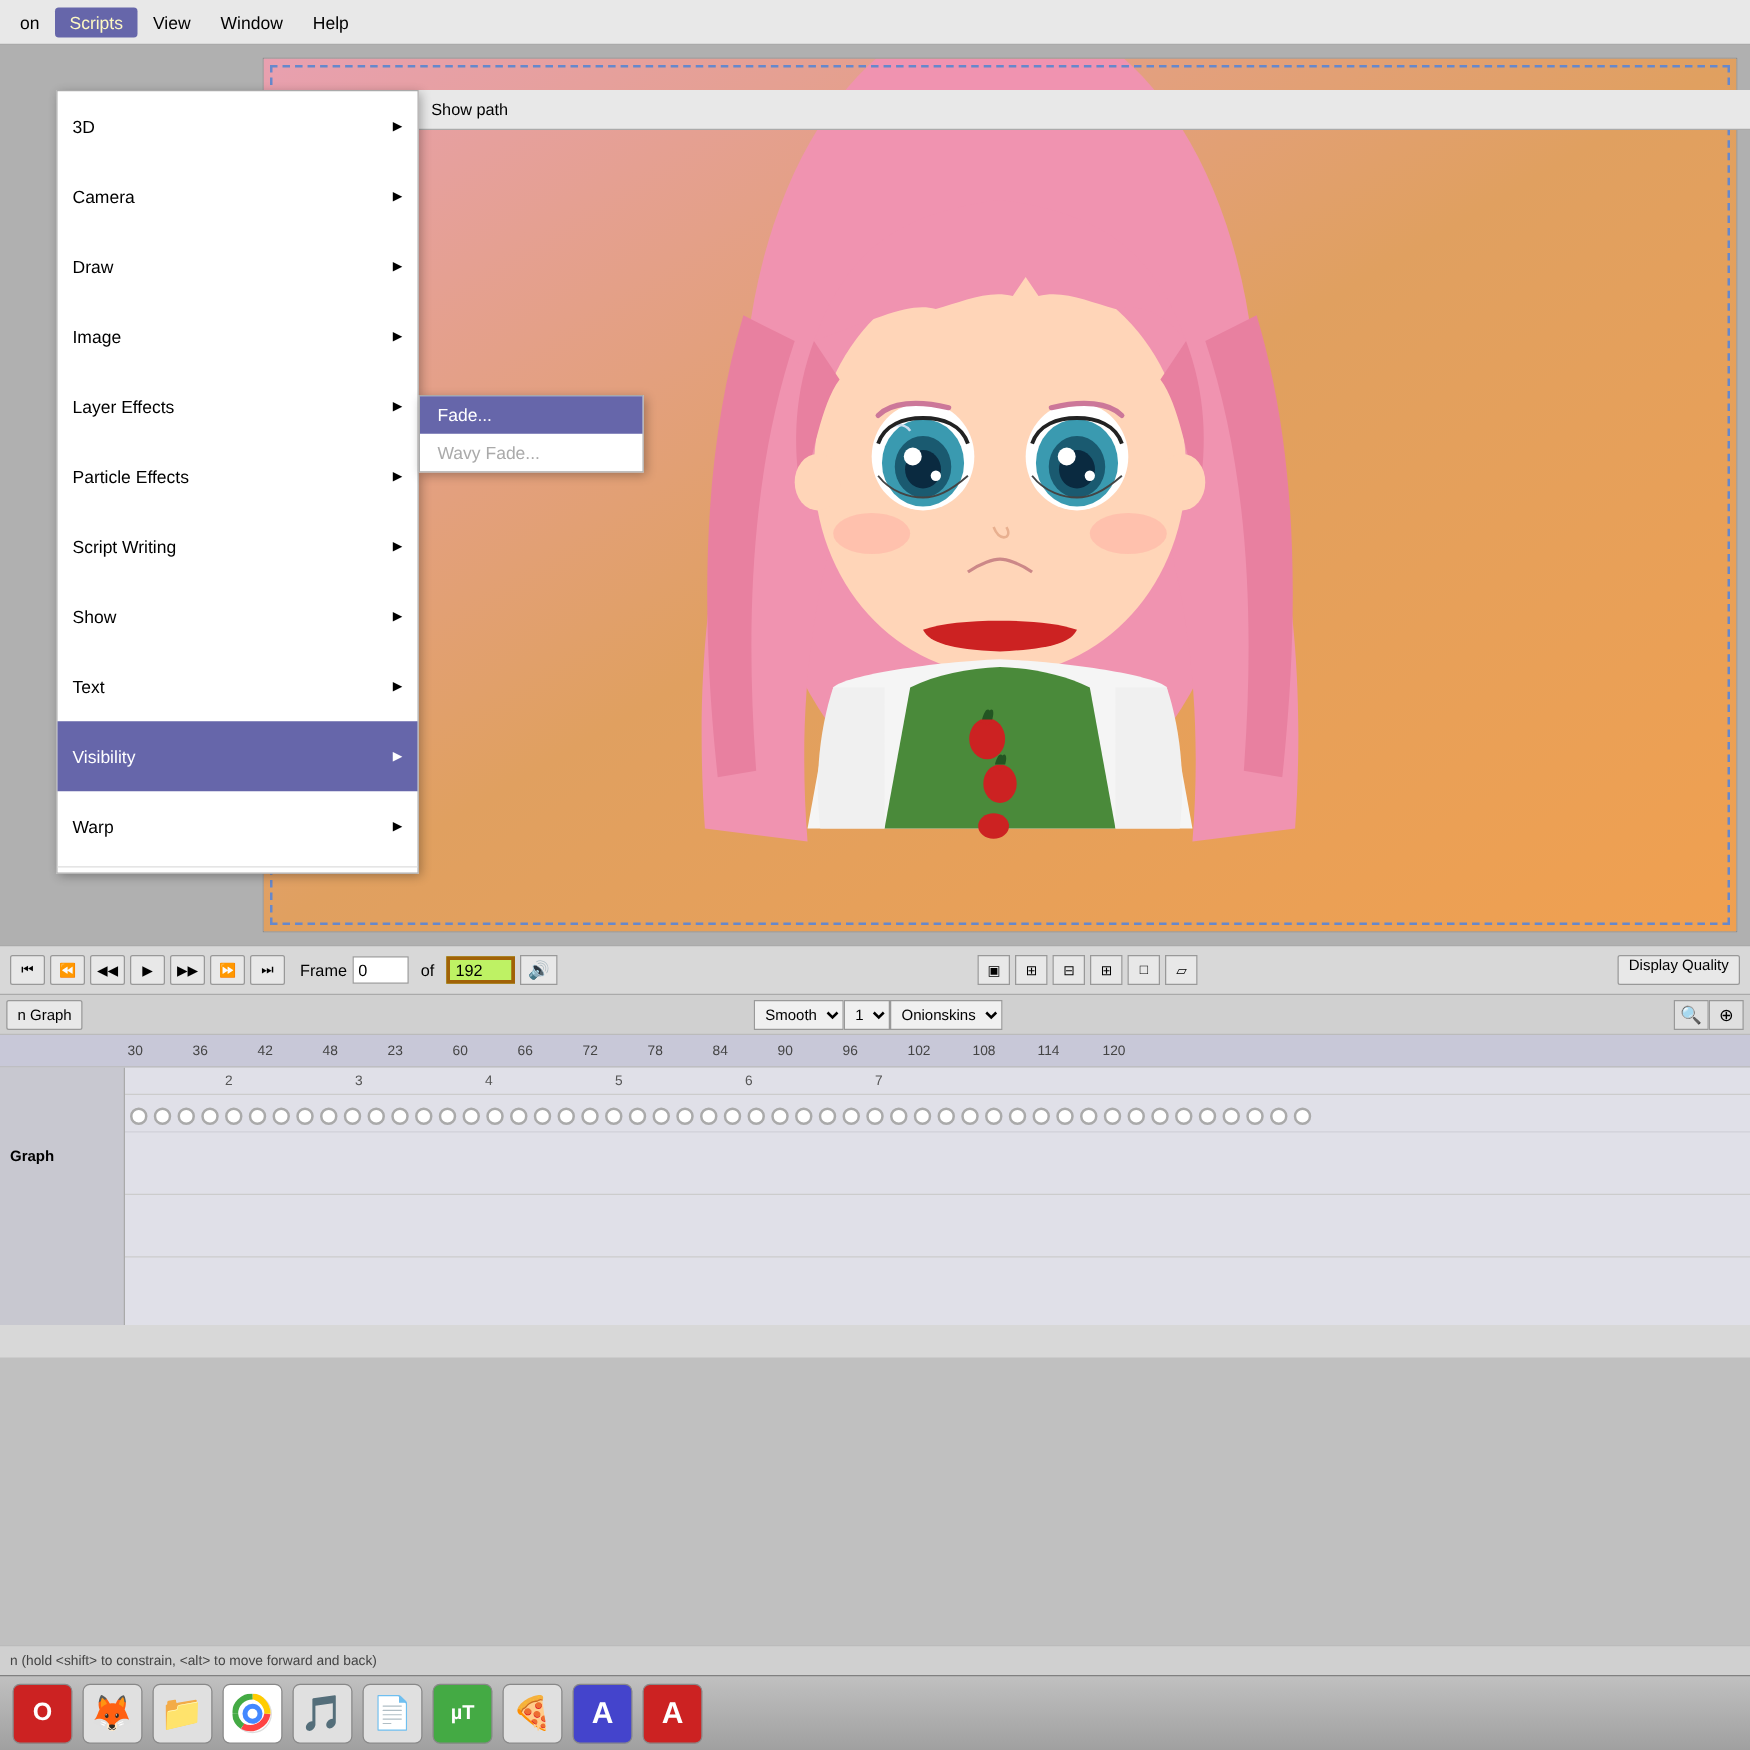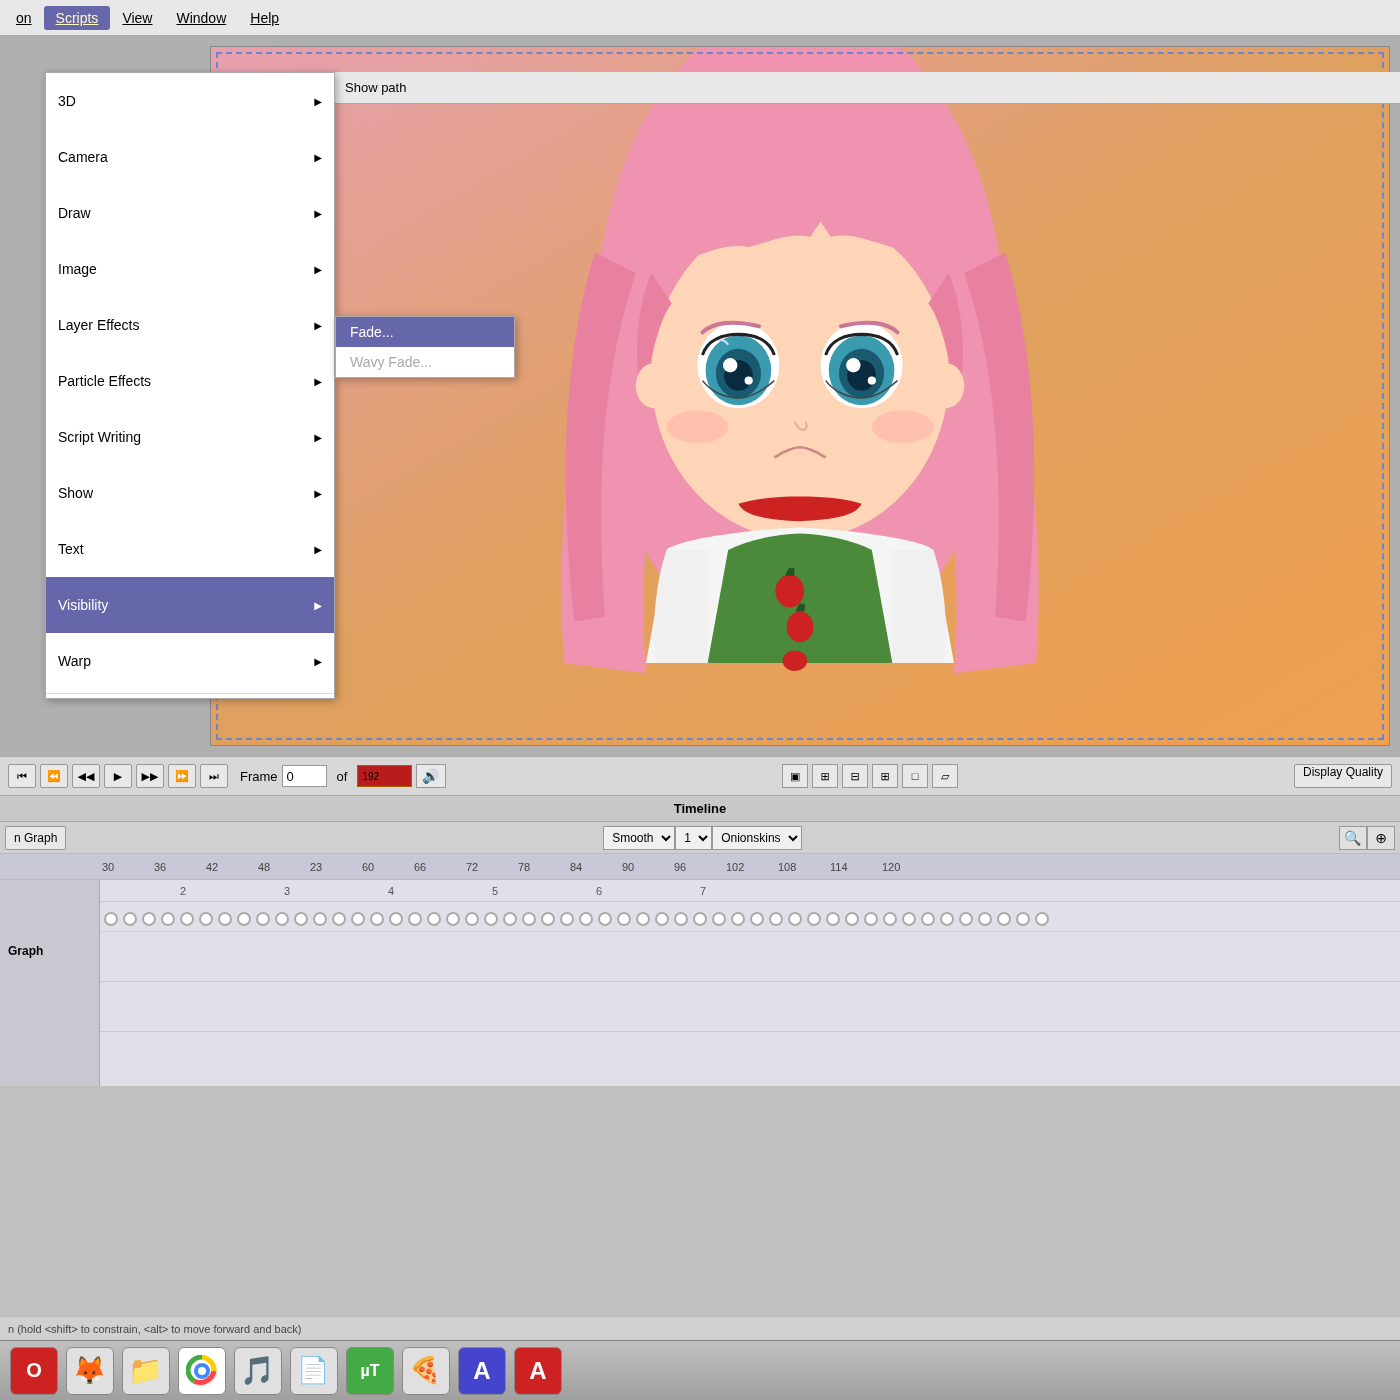--- a/index.html
+++ b/index.html
@@ -24,21 +24,20 @@
       border-bottom: 1px solid #aaa;
       z-index: 100;
       padding-left: 4px;
     }
     .menu-item {
       padding: 4px 12px;
       cursor: pointer;
       border-radius: 3px;
       white-space: nowrap;
       font-size: 14px;
-      text-decoration: underline;
     }
     .menu-item.active { background: #6666aa; color: #fef9c3; }
 
     
     #main-area {
       position: absolute;
       top: 36px;
       left: 0; right: 0;
       height: 720px;
       background: #b0b0b0;
@@ -171,24 +170,24 @@
       width: 45px;
       height: 22px;
       border: 1px solid #999;
       padding: 2px 4px;
       font-size: 13px;
     }
     .frame-of { margin: 0 6px; font-size: 13px; }
     .frame-total {
       width: 55px;
       height: 22px;
-      border: 1px solid #a16207;
+      border: 3px solid #a16207;
       padding: 2px 4px;
-      font-size: 10px;
-      background: #b91c1c;
+      font-size: 13px;
+      background: #bef264;
     }
     .spacer { flex: 1; }
     .quality-btn {
       height: 24px;
       padding: 0 8px;
       background: #e8e8e8;
       border: 1px solid #999;
       cursor: pointer;
       font-size: 12px;
       border-radius: 2px;
@@ -539,23 +538,20 @@
   <div class="view-btn">⊞</div>
   <div class="view-btn">⊟</div>
   <div class="view-btn">⊞</div>
   <div class="view-btn">□</div>
   <div class="view-btn">▱</div>
   <div class="spacer"></div>
   <div class="quality-btn">Display Quality</div>
 </div>
 
 <div id="timeline-area">
-  <div id="timeline-title-bar">
-    <span>Timeline</span>
-  </div>
   <div id="timeline-controls">
     <button class="tl-btn">n Graph</button>
     <div style="flex:1"></div>
     <select class="tl-select">
       <option>Smooth</option>
     </select>
     <select class="tl-select">
       <option>1</option>
     </select>
     <select class="tl-select">

